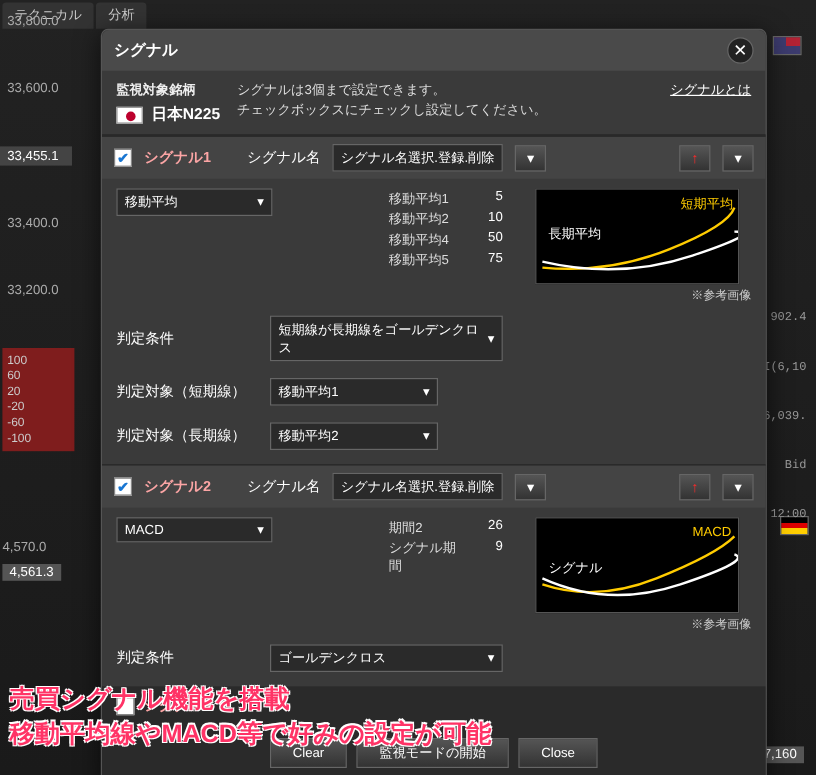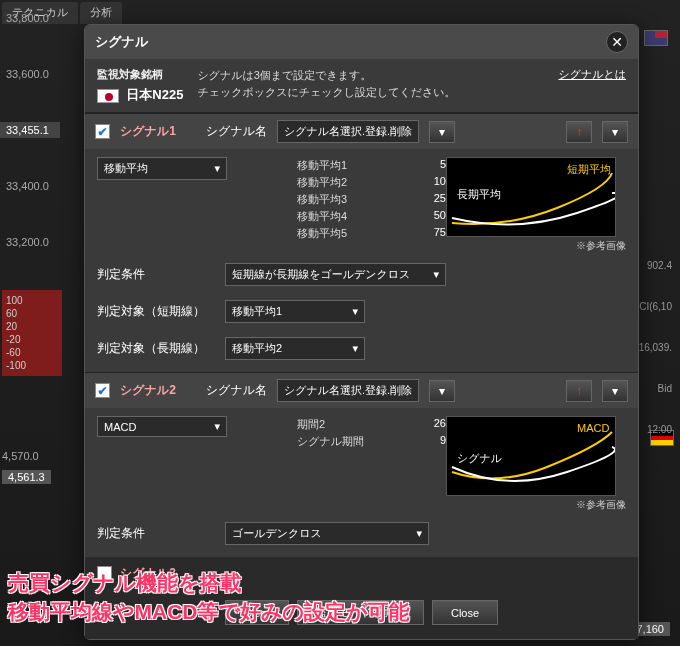--- a/index.html
+++ b/index.html
@@ -33,21 +33,21 @@
   display: flex; flex-direction: column; gap: 200px;
 }
 .flag { width: 24px; height: 16px; border: 1px solid #666; }
 .flag-us { background: linear-gradient(#b22234 50%, #3c3b6e 50%); position: relative; }
 .flag-us::before { content:""; position:absolute; left:0; top:0; width:10px; height:8px; background:#3c3b6e; }
 .flag-de { background: linear-gradient(#000 33%, #dd0000 33% 66%, #ffce00 66%); }
 .bg-right-nums {
   position: absolute; right: 8px; top: 260px; width: 60px;
   color: #999; font-size: 10px; text-align: right;
 }
-.bg-right-nums div { margin-bottom: 30px; }
+.bg-right-nums div { margin-bottom: 30px; font-family: Liberation Mono, monospace; }
 .bg-tabs {
   position: absolute; left: 2px; top: 2px; height: 22px;
   display: flex; gap: 2px;
 }
 .bg-tab { background: #333; padding: 3px 10px; font-size: 11px; color: #ccc; border-radius: 3px 3px 0 0; }
 
 .modal {
   position: absolute;
   left: 84px; top: 24px;
   width: 555px;
@@ -113,21 +113,21 @@
   background: linear-gradient(#555,#333);
   border: 1px solid #666;
   display: inline-flex; align-items: center; justify-content: center;
   cursor: pointer; color: #fff;
 }
 .btn-sq.red-arrow { color: #ff2a2a; font-weight: bold; }
 .signal-body {
   padding: 8px 12px;
   display: grid;
   grid-template-columns: 200px 1fr 180px;
-  gap: 6px 0;
+  gap: 6px 27px;
   align-items: start;
 }
 .param-list { font-size: 11px; }
 .param-row { display: flex; justify-content: space-between; padding: 1px 0; }
 .param-row span:first-child { color: #ddd; }
 .param-row span:last-child { color: #fff; width: 40px; text-align: right; }
 .cond-row { display: flex; align-items: center; gap: 8px; margin: 4px 0; }
 .cond-label { color: #fff; min-width: 120px; }
 .ref-img {
   border: 1px solid #555; background: #000;
@@ -263,24 +263,20 @@
       <div class="param-list">
         <div class="param-row">
             <span>移動平均1</span>
             <span>5</span>
           </div>
         <div class="param-row">
             <span>移動平均2</span>
             <span>10</span>
           </div>
         <div class="param-row">
-            <span>移動平均3</span>
-            <span>25</span>
-          </div>
-        <div class="param-row">
             <span>移動平均4</span>
             <span>50</span>
           </div>
         <div class="param-row">
             <span>移動平均5</span>
             <span>75</span>
           </div>
       </div>
       <div>
         <div class="ref-img">

